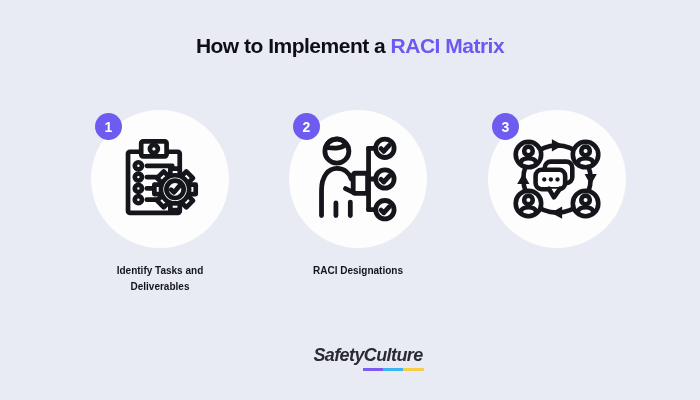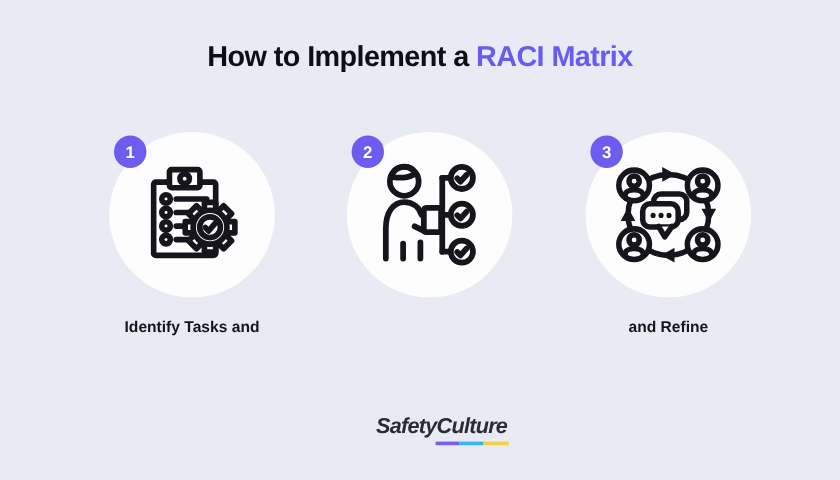--- a/index.html
+++ b/index.html
@@ -20,21 +20,21 @@
   body {
     position: relative;
     background: var(--background);
     font-family: "Liberation Sans", sans-serif;
     overflow: hidden;
   }
   .title {
     position: absolute;
     top: 34px; left: 0; width: 700px;
     text-align: center;
-    font-size: 24px;
+    font-size: 21px;
     font-weight: 800;
     letter-spacing: -0.5px;
     color: var(--title-dark);
   }
   .title .accent { color: var(--title-accent); }
   .step {
     position: absolute;
     top: 110px;
     width: 200px;
     display: flex;
@@ -63,21 +63,21 @@
     font-size: 14px;
     font-weight: 700;
     display: flex;
     align-items: center;
     justify-content: center;
     z-index: 2;
   }
   .step-label {
     margin-top: 15px;
     text-align: center;
-    font-size: 13px;
+    font-size: 10px;
     font-weight: 700;
     line-height: 1.55;
     color: var(--label-text);
   }
   svg.step-icon {
     stroke: var(--icon-stroke);
     fill: none;
     stroke-width: 5;
     stroke-linecap: round;
     stroke-linejoin: round;
@@ -151,20 +151,21 @@
           </g>
           <circle class="bg" cx="0" cy="0" r="15"></circle>
           <circle class="bg" cx="0" cy="0" r="9.2"></circle>
           <polyline points="-4.2,0.3 -1.2,3.3 4.5,-3.4"></polyline>
         </g>
       </svg>
     </div>
   </div>
   <div class="step-label">
     <div>Identify Tasks and</div>
+    <div>Deliverables</div>
   </div>
 </div>
 
 <div class="step step-2">
   <div class="circle-wrap">
     <div class="badge">2</div>
     <div class="circle">
       <svg class="step-icon" width="96" height="96" viewBox="0 0 100 100">
 
         <path d="M61,18 V82"></path>
@@ -184,20 +185,21 @@
         <path d="M16.5,17 c3,-10 16,-12 21,-3 c-6,5 -14,4 -21,3"></path>
         <path class="bg" d="M12,88 V62 c0,-15 7,-23 16,-23 c8,0 13,5 15,11 l5,4"></path>
         <path d="M42,88 V74"></path>
         <path d="M27,88 V75"></path>
         <rect class="bg" x="45" y="44" width="15" height="21" rx="2"></rect>
         <path d="M37,60 l8,4"></path>
       </svg>
     </div>
   </div>
   <div class="step-label">
+    <div>RACI Designations</div>
   </div>
 </div>
 
 <div class="step step-3">
   <div class="circle-wrap">
     <div class="badge">3</div>
     <div class="circle">
       <svg class="step-icon thin" width="102" height="102" viewBox="0 0 100 100">
 
         <circle class="thin" cx="50" cy="50" r="33"></circle>
@@ -227,21 +229,20 @@
           <rect class="bg" x="29" y="41" width="29" height="19" rx="6"></rect>
           <path class="bg" d="M42,59.5 L47,68 L53,59.5"></path>
           <circle class="f" cx="37.5" cy="50.5" r="2.1"></circle>
           <circle class="f" cx="44" cy="50.5" r="2.1"></circle>
           <circle class="f" cx="50.5" cy="50.5" r="2.1"></circle>
         </g>
       </svg>
     </div>
   </div>
   <div class="step-label">
-    <div>and Refine</div>
   </div>
 </div>
 
 <div class="logo">
   <div class="logo-inner">
     <span>Safety</span><span>Culture</span>
     <div class="logo-underline">
       <span class="u-purple"></span>
       <span class="u-blue"></span>
       <span class="u-yellow"></span>

